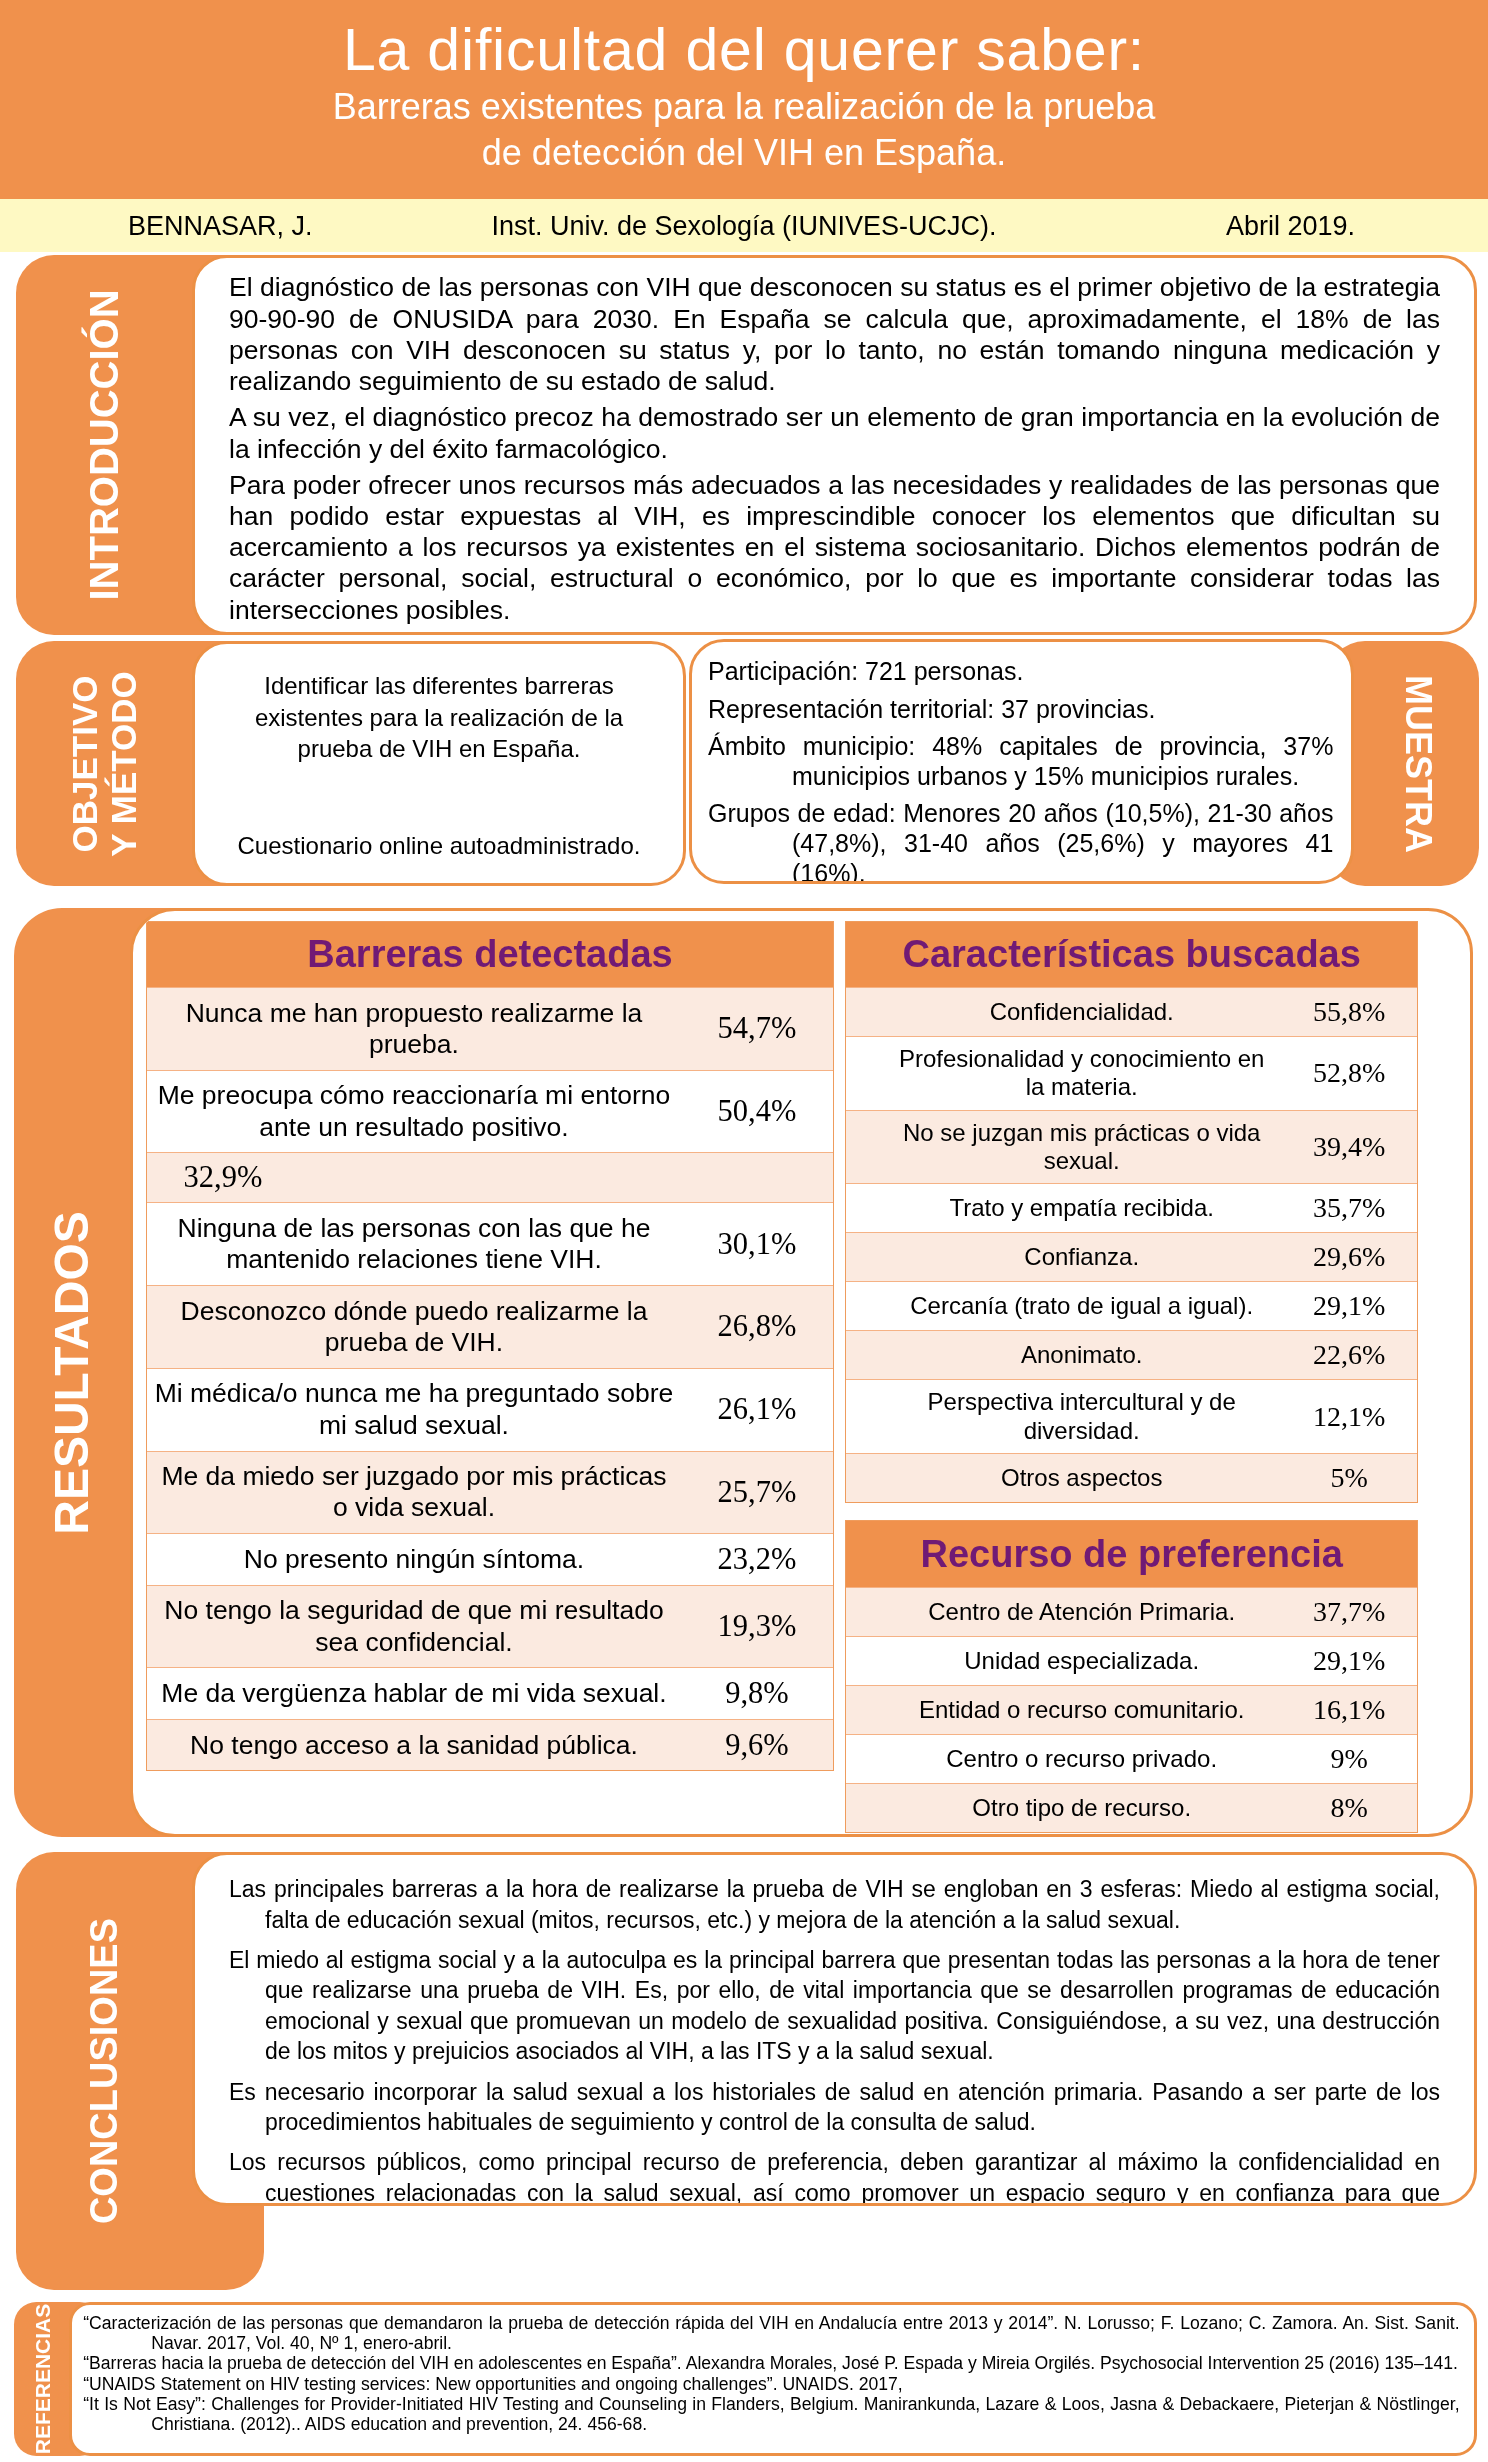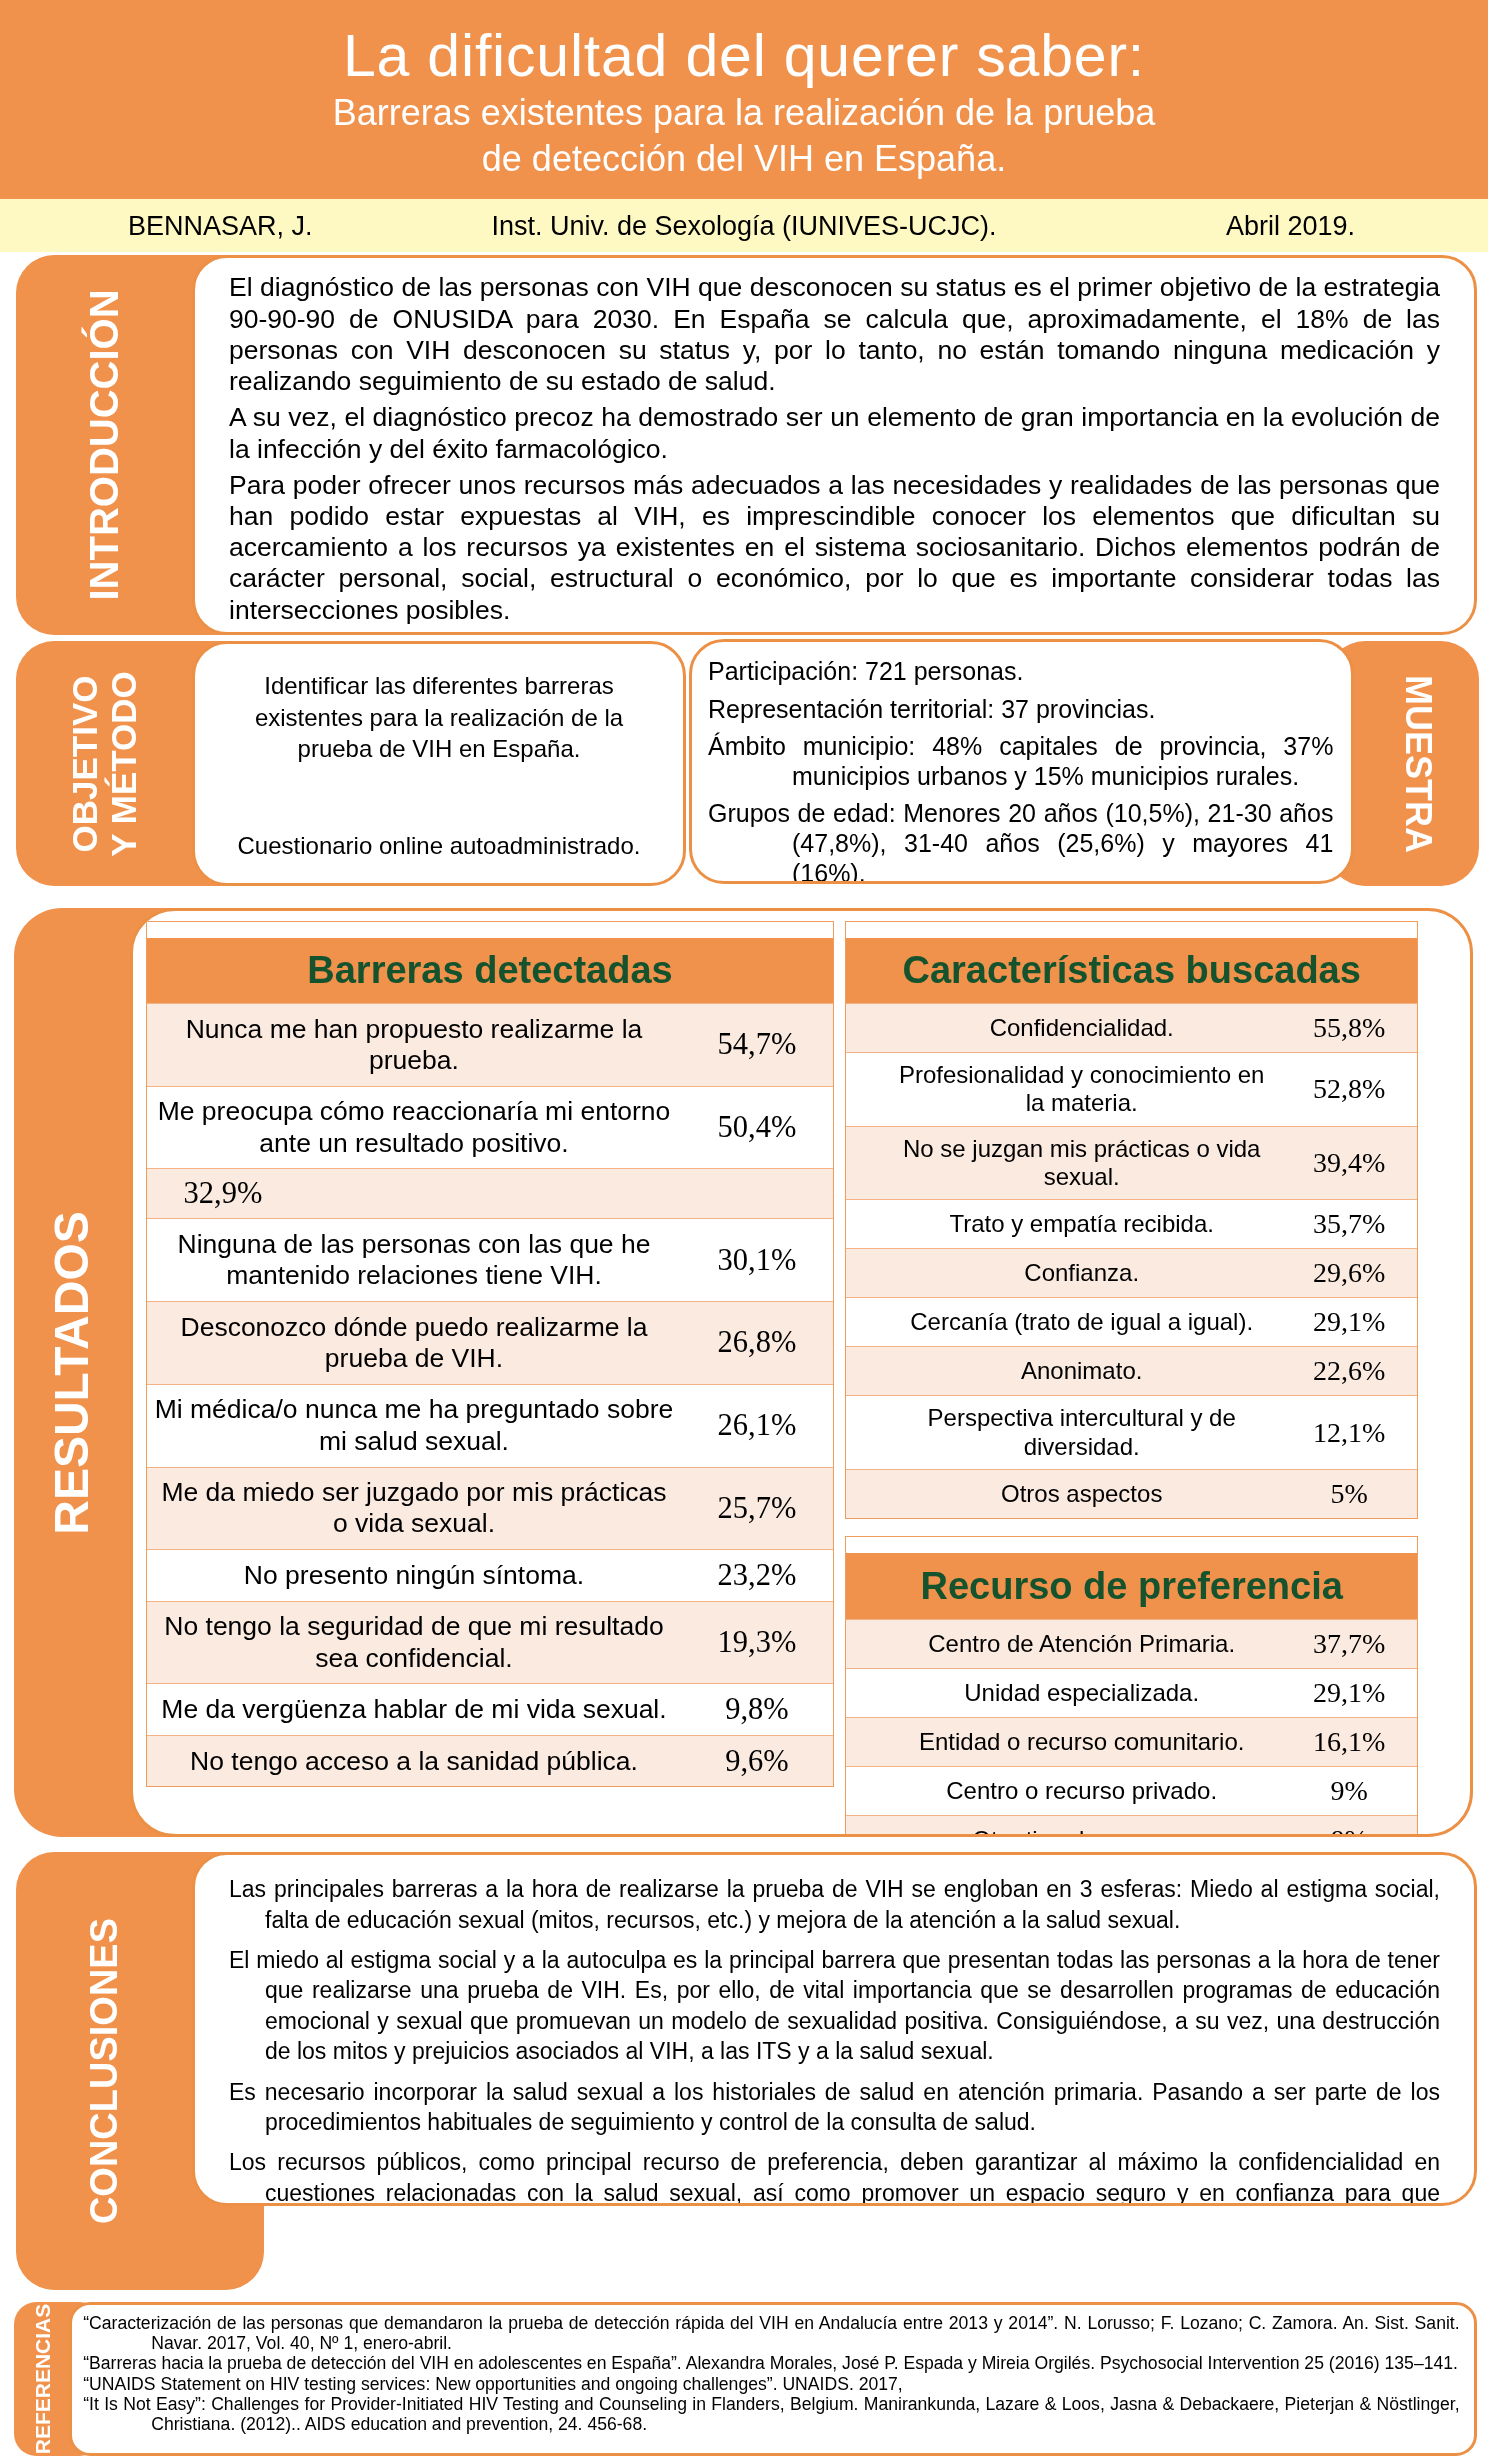--- a/index.html
+++ b/index.html
@@ -17,21 +17,21 @@
     --peach: #FBEAE0;
     --tborder: #EF9C5D;
     --tline: #F5B285;
   }
 
   
   .poster-header {
     position: absolute; left: 0; top: 0; width: 1488px; height: 199px;
     background: var(--orange); color: #fff; text-align: center;
   }
-  .poster-title { font-size: 59px; padding-top: 22px; letter-spacing: 0.8px; }
+  .poster-title { font-size: 59px; padding-top: 16px; letter-spacing: 0.8px; }
   .poster-subtitle { font-size: 36px; line-height: 1.28; }
   .poster-subtitle:first-of-type { margin-top: 8px; }
 
   .author-bar { position: absolute; left: 0; top: 199px; width: 1488px; height: 53px; background: #fef9c3; }
   .author-bar span { position: absolute; top: 50%; transform: translateY(-50%); font-size: 27px; white-space: nowrap; }
   .author-name { left: 128px; }
   .author-inst { left: 50%; transform: translate(-50%, -50%) !important; }
   .author-date { left: 1226px; }
 
   
@@ -73,22 +73,22 @@
   
   .tab-resultados { left: 14.4px; top: 908px; width: 240px; height: 929px; border-radius: 48px; }
   .tab-resultados .vlabel { left: 58px; font-size: 48px; }
   .box-resultados { left: 130px; top: 908px; width: 1343px; height: 929px; border-radius: 45px; }
   .res-inner { display: flex; gap: 11.2px; padding: 9.6px 0 9.6px 13px; }
   .res-col-left { width: 688px; }
   .res-col-right { width: 573px; }
 
   .dtable { border: 1.6px solid var(--tborder); background: #fff; }
   .dtable .thead {
-    background: var(--orange); color: #14532d; font-weight: bold;
-    font-size: 38px; text-align: center; padding: 11.2px 1.6px; margin-top: 16px;
+    background: var(--orange); color: #701a75; font-weight: bold;
+    font-size: 38px; text-align: center; padding: 11.2px 1.6px;
   }
   .dtable .trow { display: flex; align-items: center; border-top: 1.6px solid var(--tline); }
   .dtable .trow:nth-child(even) { background: var(--peach); }
   .dtable .tlabel { flex: 1; text-align: center; line-height: 1.18; padding: 9.6px 6.4px; }
   .dtable .tvalue { text-align: center; padding: 4.8px 3.2px; font-family: Liberation Serif, serif; }
   .t-left .trow { min-height: 50px; }
   .t-left .tlabel { font-size: 26.5px; }
   .t-left .tvalue { width: 152px; font-size: 30.5px; }
   .t-right .trow { min-height: 49px; padding-left: 36px; }
   .t-right .tlabel { font-size: 24px; padding: 8px 4.8px; }

